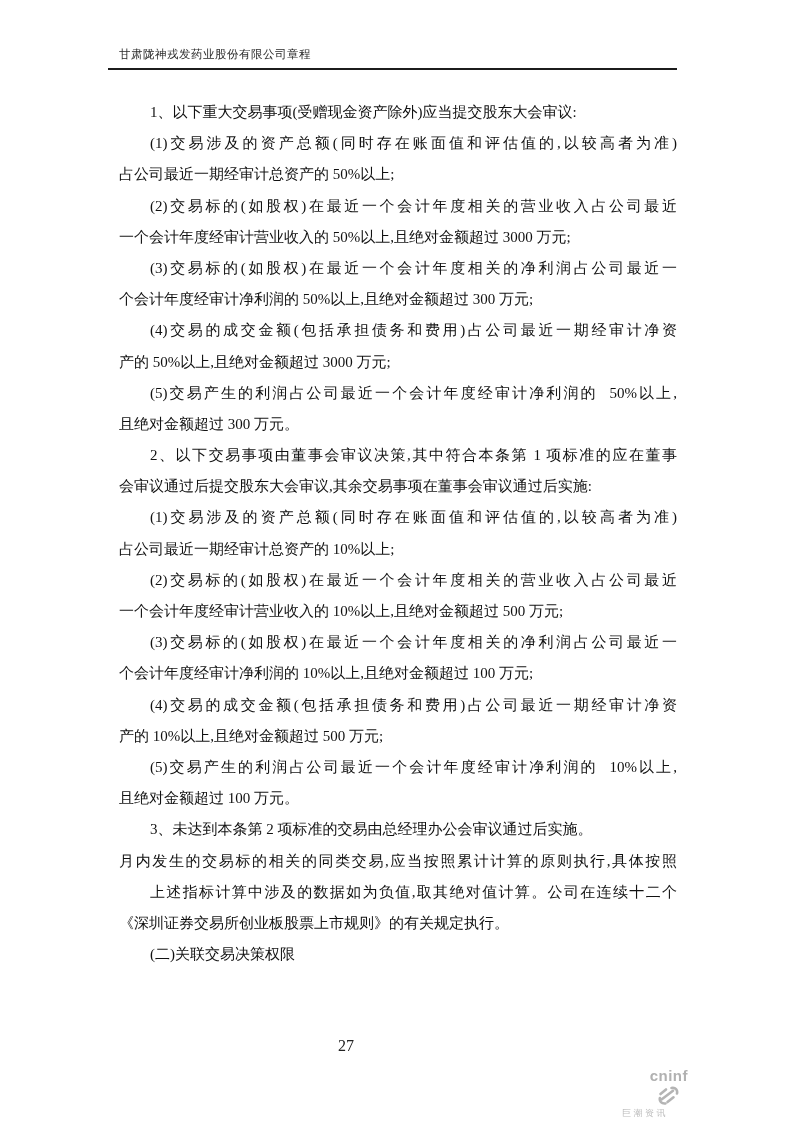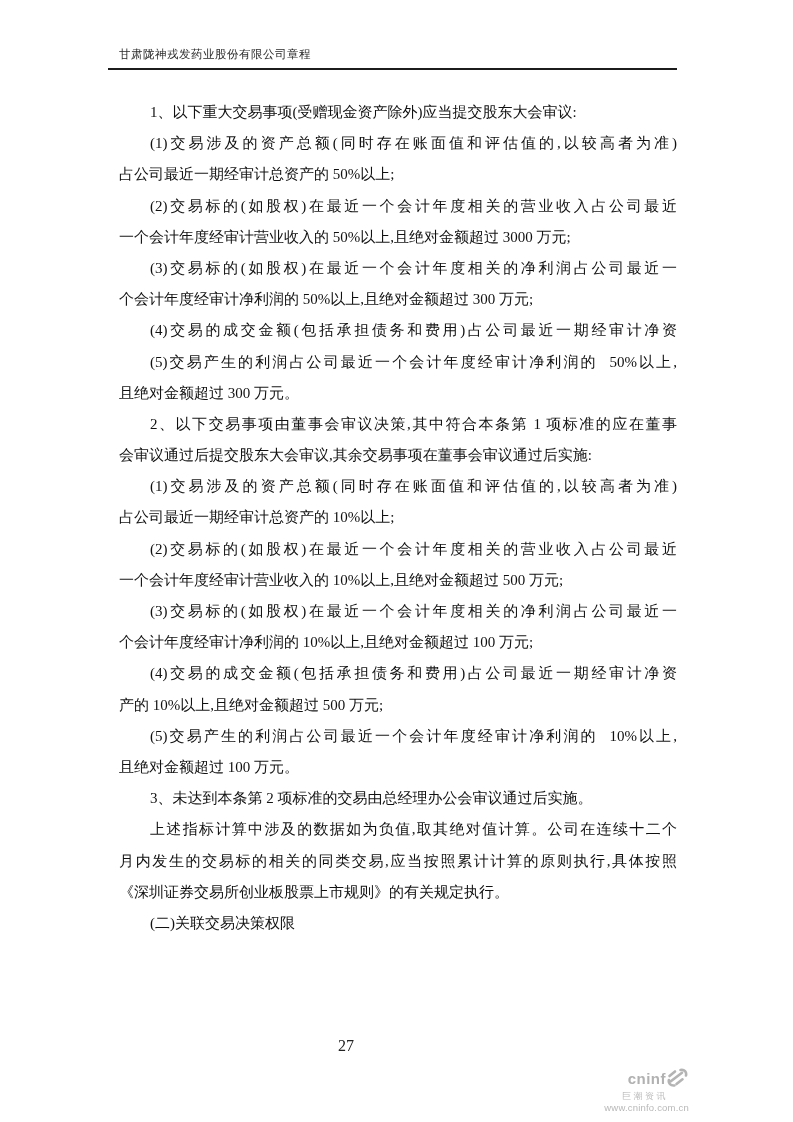--- a/index.html
+++ b/index.html
@@ -68,20 +68,21 @@
     align-items: flex-end;
     color: #b4b4b4;
     font-family: "Liberation Sans", "DejaVu Sans", sans-serif;
     line-height: 1.1;
   }
   .cninfo-row1 {
     display: flex;
     align-items: center;
     gap: 1px;
     padding-right: 1px;
+    flex-direction: column;
   }
   .cninfo-brand {
     font-size: 15px;
     font-weight: bold;
     letter-spacing: 0.5px;
     color: #b1b1b1;
   }
   .cninfo-name-cn {
     font-size: 9px;
     letter-spacing: 2.5px;
@@ -116,20 +117,21 @@
       <div class="para">
         <div class="line first fill">(2)交易标的(如股权)在最近一个会计年度相关的营业收入占公司最近</div>
         <div class="line">一个会计年度经审计营业收入的 50%以上,且绝对金额超过 3000 万元;</div>
       </div>
       <div class="para">
         <div class="line first fill">(3)交易标的(如股权)在最近一个会计年度相关的净利润占公司最近一</div>
         <div class="line">个会计年度经审计净利润的 50%以上,且绝对金额超过 300 万元;</div>
       </div>
       <div class="para">
         <div class="line first fill">(4)交易的成交金额(包括承担债务和费用)占公司最近一期经审计净资</div>
+        <div class="line">产的 50%以上,且绝对金额超过 3000 万元;</div>
       </div>
       <div class="para">
         <div class="line first fill">(5)交易产生的利润占公司最近一个会计年度经审计净利润的&nbsp; 50%以上,</div>
         <div class="line">且绝对金额超过 300 万元。</div>
       </div>
       <div class="para">
         <div class="line first fill">2、以下交易事项由董事会审议决策,其中符合本条第 1 项标准的应在董事</div>
         <div class="line">会审议通过后提交股东大会审议,其余交易事项在董事会审议通过后实施:</div>
       </div>
       <div class="para">
@@ -149,22 +151,22 @@
         <div class="line">产的 10%以上,且绝对金额超过 500 万元;</div>
       </div>
       <div class="para">
         <div class="line first fill">(5)交易产生的利润占公司最近一个会计年度经审计净利润的&nbsp; 10%以上,</div>
         <div class="line">且绝对金额超过 100 万元。</div>
       </div>
       <div class="para">
         <div class="line first">3、未达到本条第 2 项标准的交易由总经理办公会审议通过后实施。</div>
       </div>
       <div class="para">
+        <div class="line fill">月内发生的交易标的相关的同类交易,应当按照累计计算的原则执行,具体按照</div>
         <div class="line first fill">上述指标计算中涉及的数据如为负值,取其绝对值计算。公司在连续十二个</div>
-        <div class="line fill">月内发生的交易标的相关的同类交易,应当按照累计计算的原则执行,具体按照</div>
         <div class="line">《深圳证券交易所创业板股票上市规则》的有关规定执行。</div>
       </div>
       <div class="para">
         <div class="line first">(二)关联交易决策权限</div>
       </div>
     </div>
 
   <div class="page-number">27</div>
 
   <div class="cninfo-logo">

